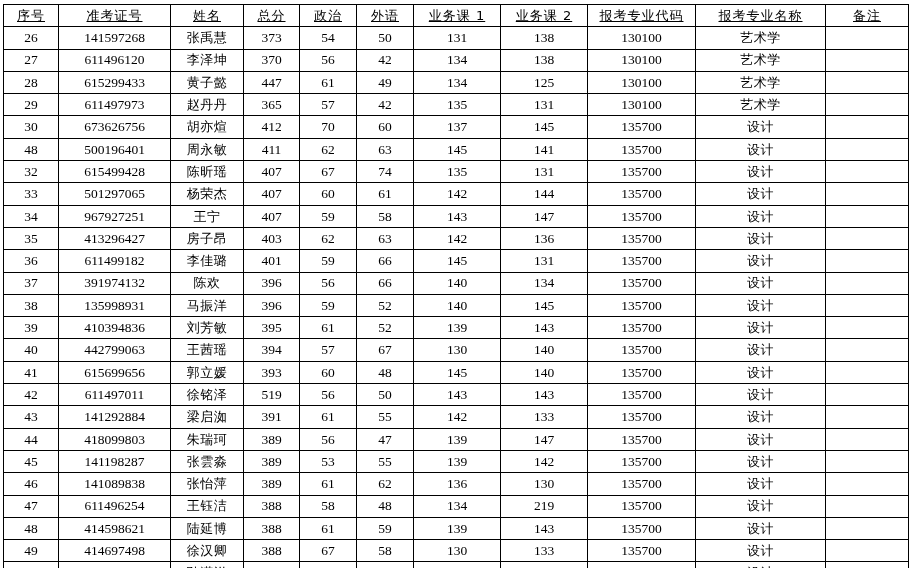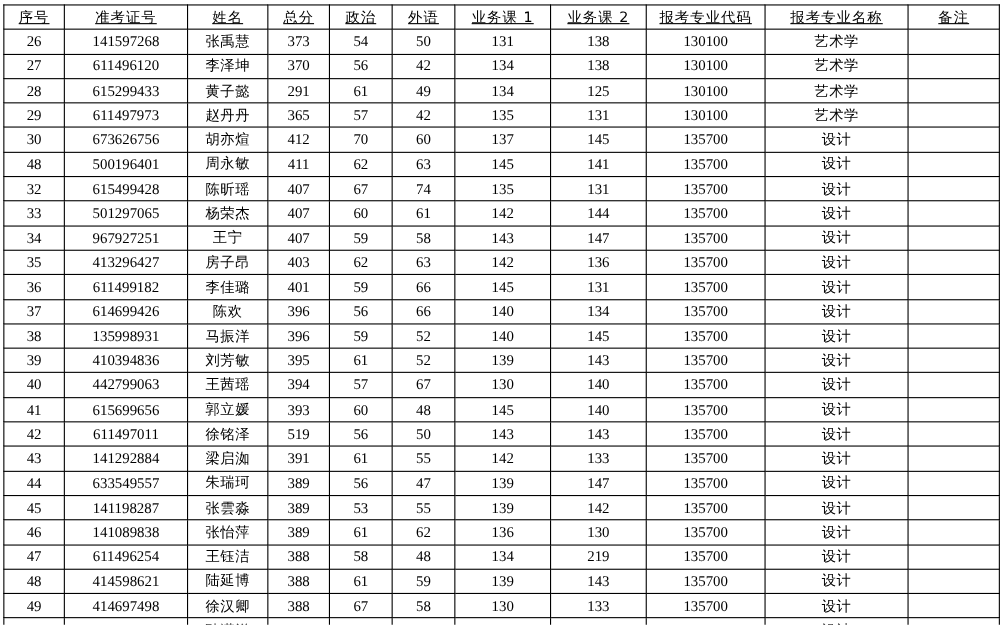--- a/index.html
+++ b/index.html
@@ -116,21 +116,21 @@
           <td><span class="num-cell">134</span></td>
           <td><span class="num-cell">138</span></td>
           <td><span class="num-cell">130100</span></td>
           <td><span class="cjk">艺术学</span></td>
           <td><span class="num-cell"></span></td>
         </tr>
         <tr>
           <td><span class="num-cell">28</span></td>
           <td><span class="num-cell">615299433</span></td>
           <td><span class="cjk">黄子懿</span></td>
-          <td><span class="num-cell">291</span></td>
+          <td><span class="num-cell">447</span></td>
           <td><span class="num-cell">61</span></td>
           <td><span class="num-cell">49</span></td>
           <td><span class="num-cell">134</span></td>
           <td><span class="num-cell">125</span></td>
           <td><span class="num-cell">130100</span></td>
           <td><span class="cjk">艺术学</span></td>
           <td><span class="num-cell"></span></td>
         </tr>
         <tr>
           <td><span class="num-cell">29</span></td>
@@ -231,21 +231,21 @@
           <td><span class="num-cell">59</span></td>
           <td><span class="num-cell">66</span></td>
           <td><span class="num-cell">145</span></td>
           <td><span class="num-cell">131</span></td>
           <td><span class="num-cell">135700</span></td>
           <td><span class="cjk">设计</span></td>
           <td><span class="num-cell"></span></td>
         </tr>
         <tr>
           <td><span class="num-cell">37</span></td>
-          <td><span class="num-cell">614699426</span></td>
+          <td><span class="num-cell">391974132</span></td>
           <td><span class="cjk">陈欢</span></td>
           <td><span class="num-cell">396</span></td>
           <td><span class="num-cell">56</span></td>
           <td><span class="num-cell">66</span></td>
           <td><span class="num-cell">140</span></td>
           <td><span class="num-cell">134</span></td>
           <td><span class="num-cell">135700</span></td>
           <td><span class="cjk">设计</span></td>
           <td><span class="num-cell"></span></td>
         </tr>
@@ -322,21 +322,21 @@
           <td><span class="num-cell">61</span></td>
           <td><span class="num-cell">55</span></td>
           <td><span class="num-cell">142</span></td>
           <td><span class="num-cell">133</span></td>
           <td><span class="num-cell">135700</span></td>
           <td><span class="cjk">设计</span></td>
           <td><span class="num-cell"></span></td>
         </tr>
         <tr>
           <td><span class="num-cell">44</span></td>
-          <td><span class="num-cell">633549557</span></td>
+          <td><span class="num-cell">418099803</span></td>
           <td><span class="cjk">朱瑞珂</span></td>
           <td><span class="num-cell">389</span></td>
           <td><span class="num-cell">56</span></td>
           <td><span class="num-cell">47</span></td>
           <td><span class="num-cell">139</span></td>
           <td><span class="num-cell">147</span></td>
           <td><span class="num-cell">135700</span></td>
           <td><span class="cjk">设计</span></td>
           <td><span class="num-cell"></span></td>
         </tr>

